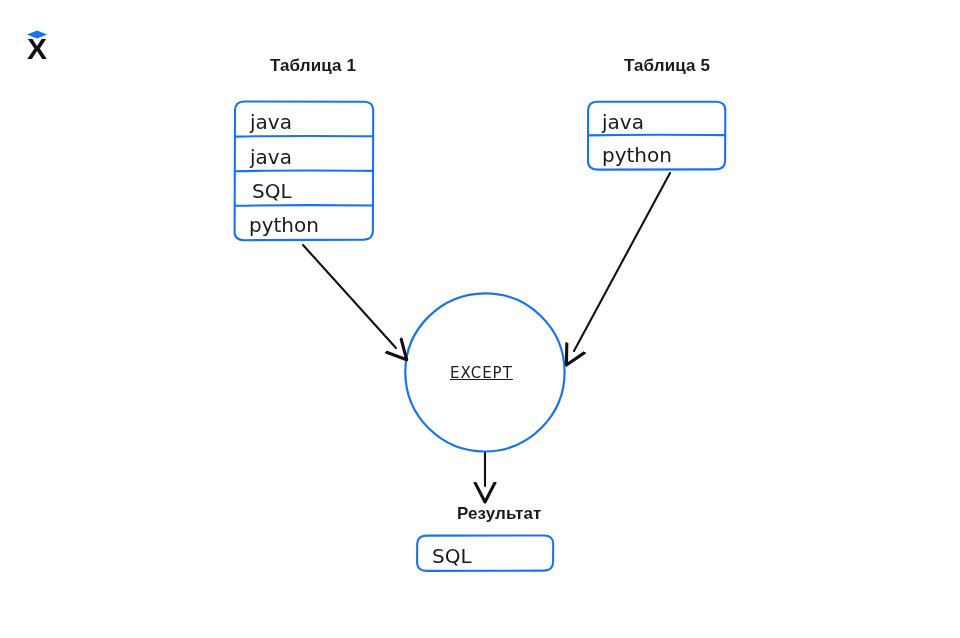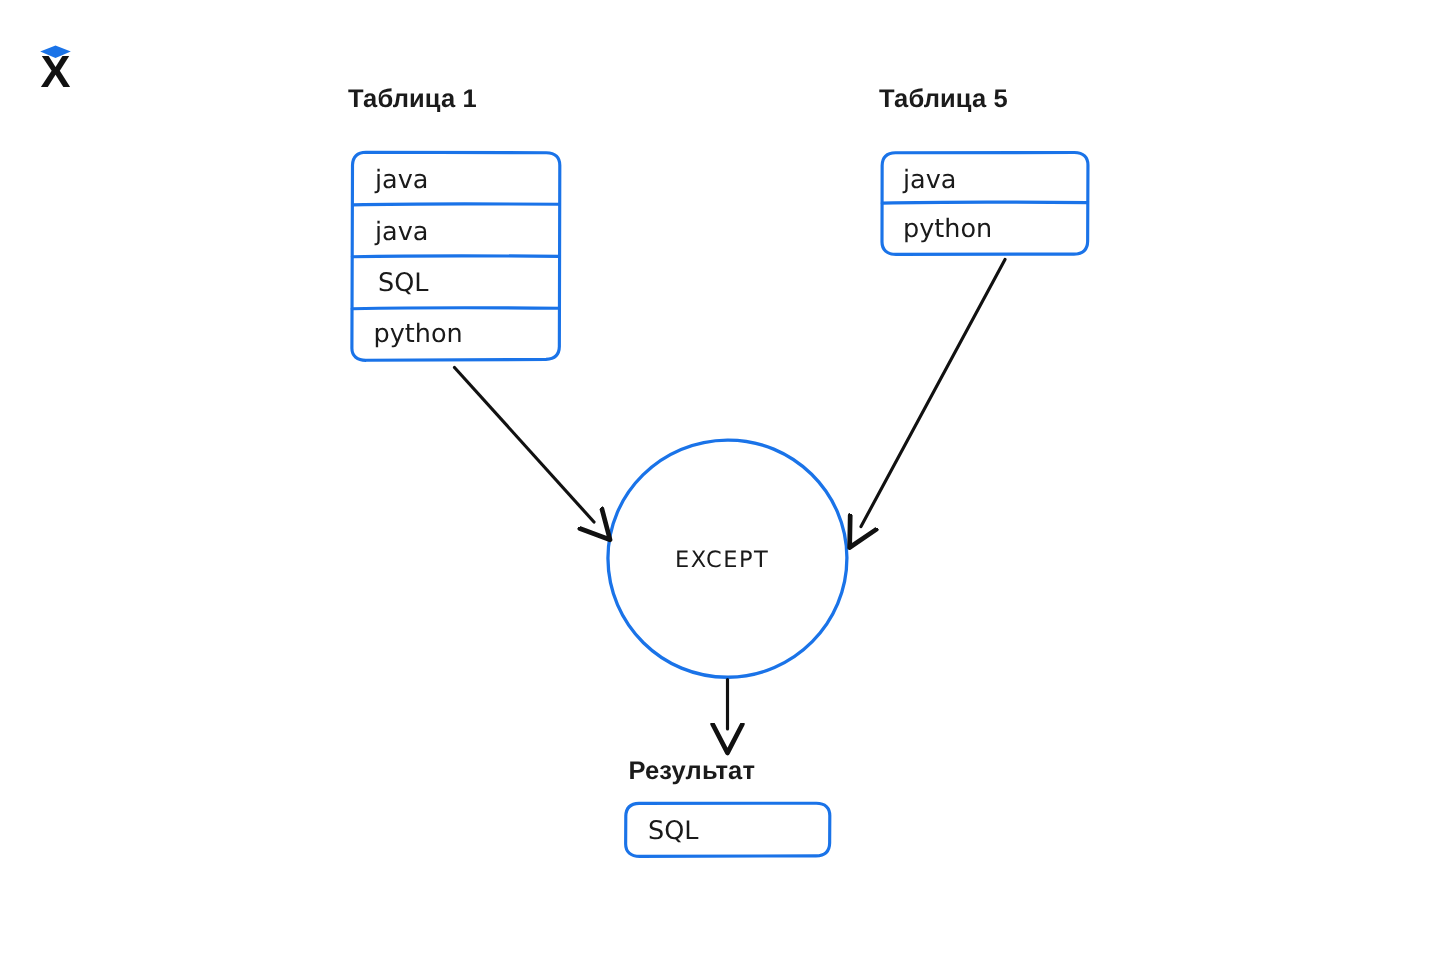--- a/index.html
+++ b/index.html
@@ -55,30 +55,31 @@
 
   
   .caption {
     position: absolute;
     font-family: "Liberation Sans", sans-serif;
     font-weight: bold;
     font-size: 17px;
     letter-spacing: 0.1px;
     color: #1b1b1b;
     white-space: nowrap;
+    margin-left: 38px;
   }
   #caption-table1 { left: 232px; top: 56px; }
   #caption-table2 { left: 586px; top: 56px; }
   #caption-result { left: 419px; top: 504px; }
 
   
   .cell-text {
     position: absolute;
     font-family: "DejaVu Sans", sans-serif;
-    font-size: 17px;
+    font-size: 20px;
     color: #1a1a1a;
     white-space: nowrap;
   }
 
   
   .hit {
     position: absolute;
     background: transparent;
   }
 </style>
@@ -153,21 +154,21 @@
 </svg>
 
 <div class="cell-text" style="left:250px; top:110px;">java</div>
 <div class="cell-text" style="left:250px; top:145px;">java</div>
 <div class="cell-text" style="left:252px; top:179px;">SQL</div>
 <div class="cell-text" style="left:249px; top:213px;">python</div>
 
 <div class="cell-text" style="left:602px; top:110px;">java</div>
 <div class="cell-text" style="left:602px; top:143px;">python</div>
 
-<div class="cell-text" style="left:450px; top:364px; letter-spacing:1px; font-size:15px;">EXCEPT</div>
+<div class="cell-text" style="left:450px; top:364px; letter-spacing:1px; font-size:15px;text-decoration:underline;">EXCEPT</div>
 
 <div class="cell-text" style="left:432px; top:544px;">SQL</div>
 
 <div class="hit" style="left:234px; top:101px; width:140px; height:36px;"></div>
 <div class="hit" style="left:234px; top:137px; width:140px; height:35px;"></div>
 <div class="hit" style="left:234px; top:172px; width:140px; height:34px;"></div>
 <div class="hit" style="left:234px; top:206px; width:140px; height:35px;"></div>
 
 <div class="hit" style="left:588px; top:101px; width:138px; height:35px;"></div>
 <div class="hit" style="left:588px; top:136px; width:138px; height:34px;"></div>

